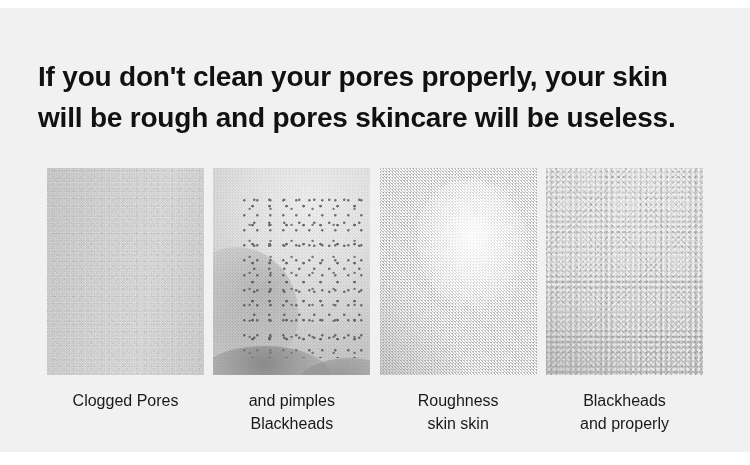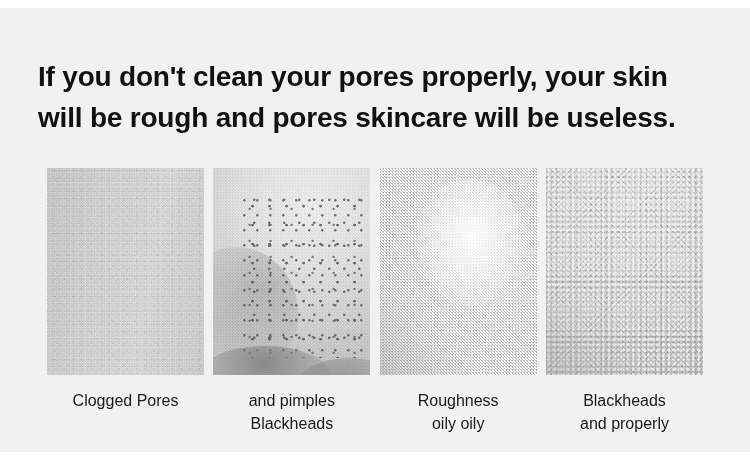--- a/index.html
+++ b/index.html
@@ -309,21 +309,21 @@
         <span class="cap-line"></span>
       </div>
 
       <div class="caption">
         <span class="cap-line">and pimples</span>
         <span class="cap-line">Blackheads</span>
       </div>
 
       <div class="caption">
         <span class="cap-line">Roughness</span>
-        <span class="cap-line">oily oily</span>
+        <span class="cap-line">skin skin</span>
       </div>
 
       <div class="caption">
         <span class="cap-line">Blackheads</span>
         <span class="cap-line">and properly</span>
       </div>
 
     </div>
 
   </div>

